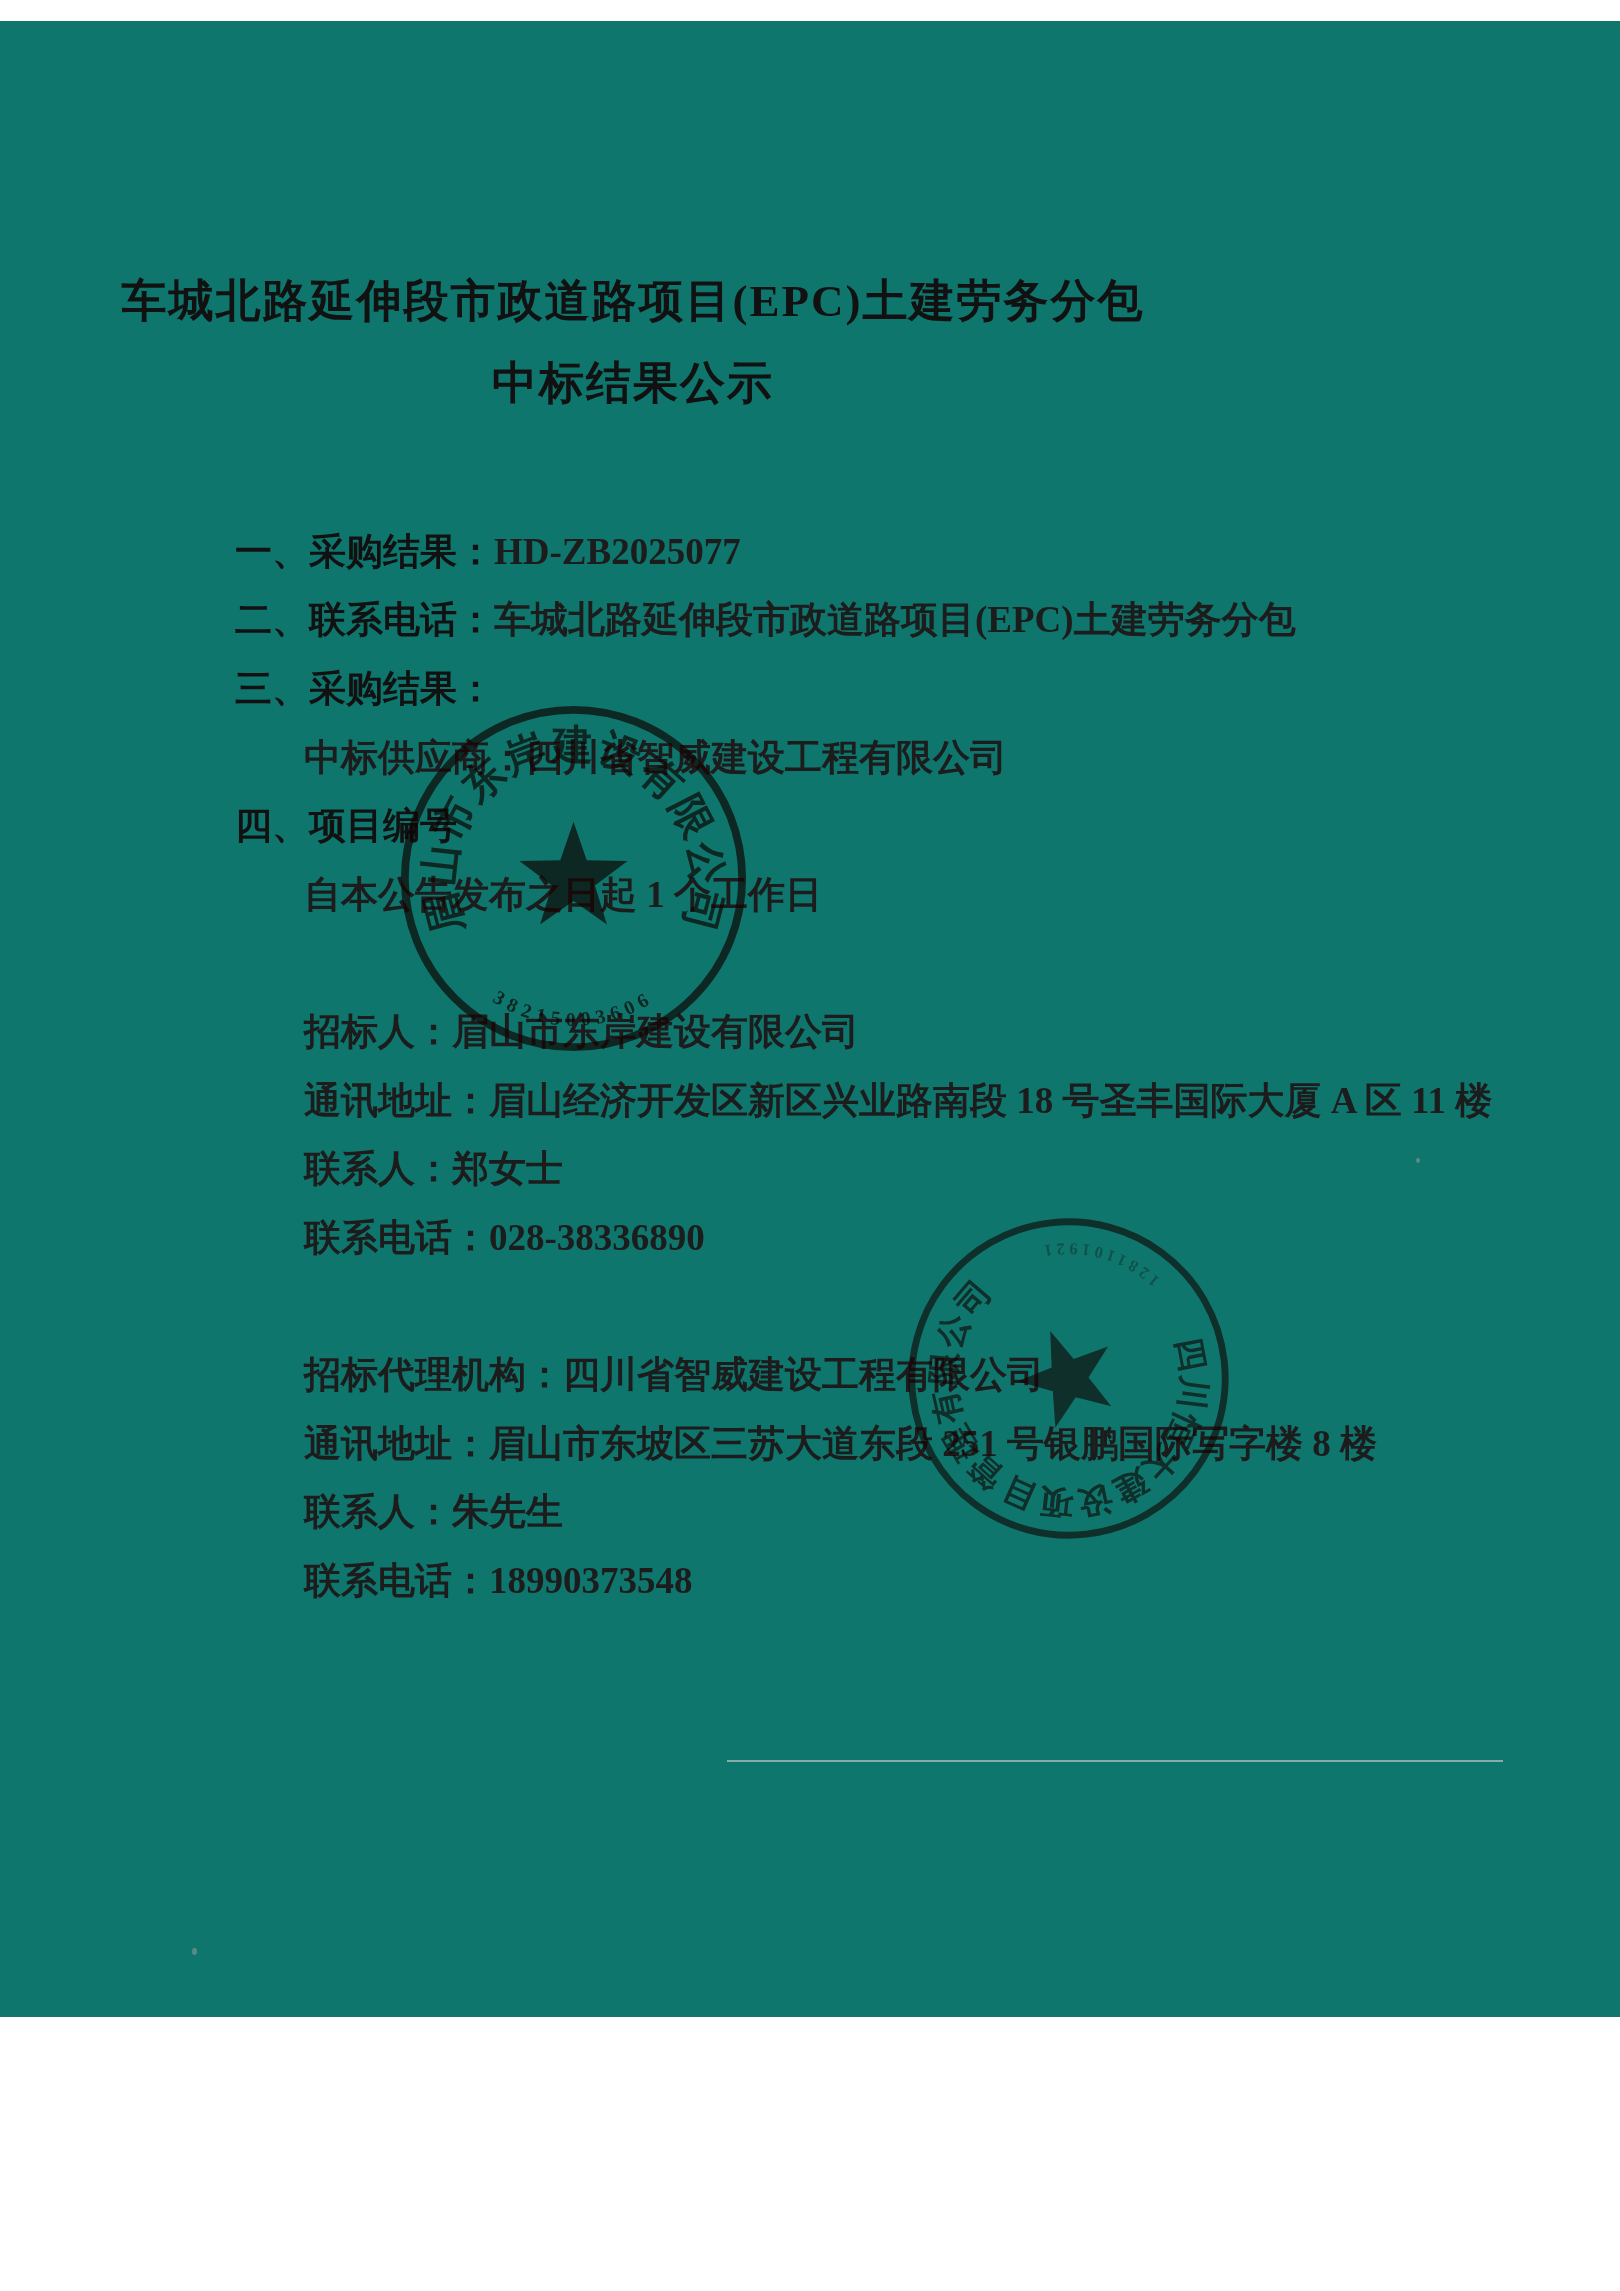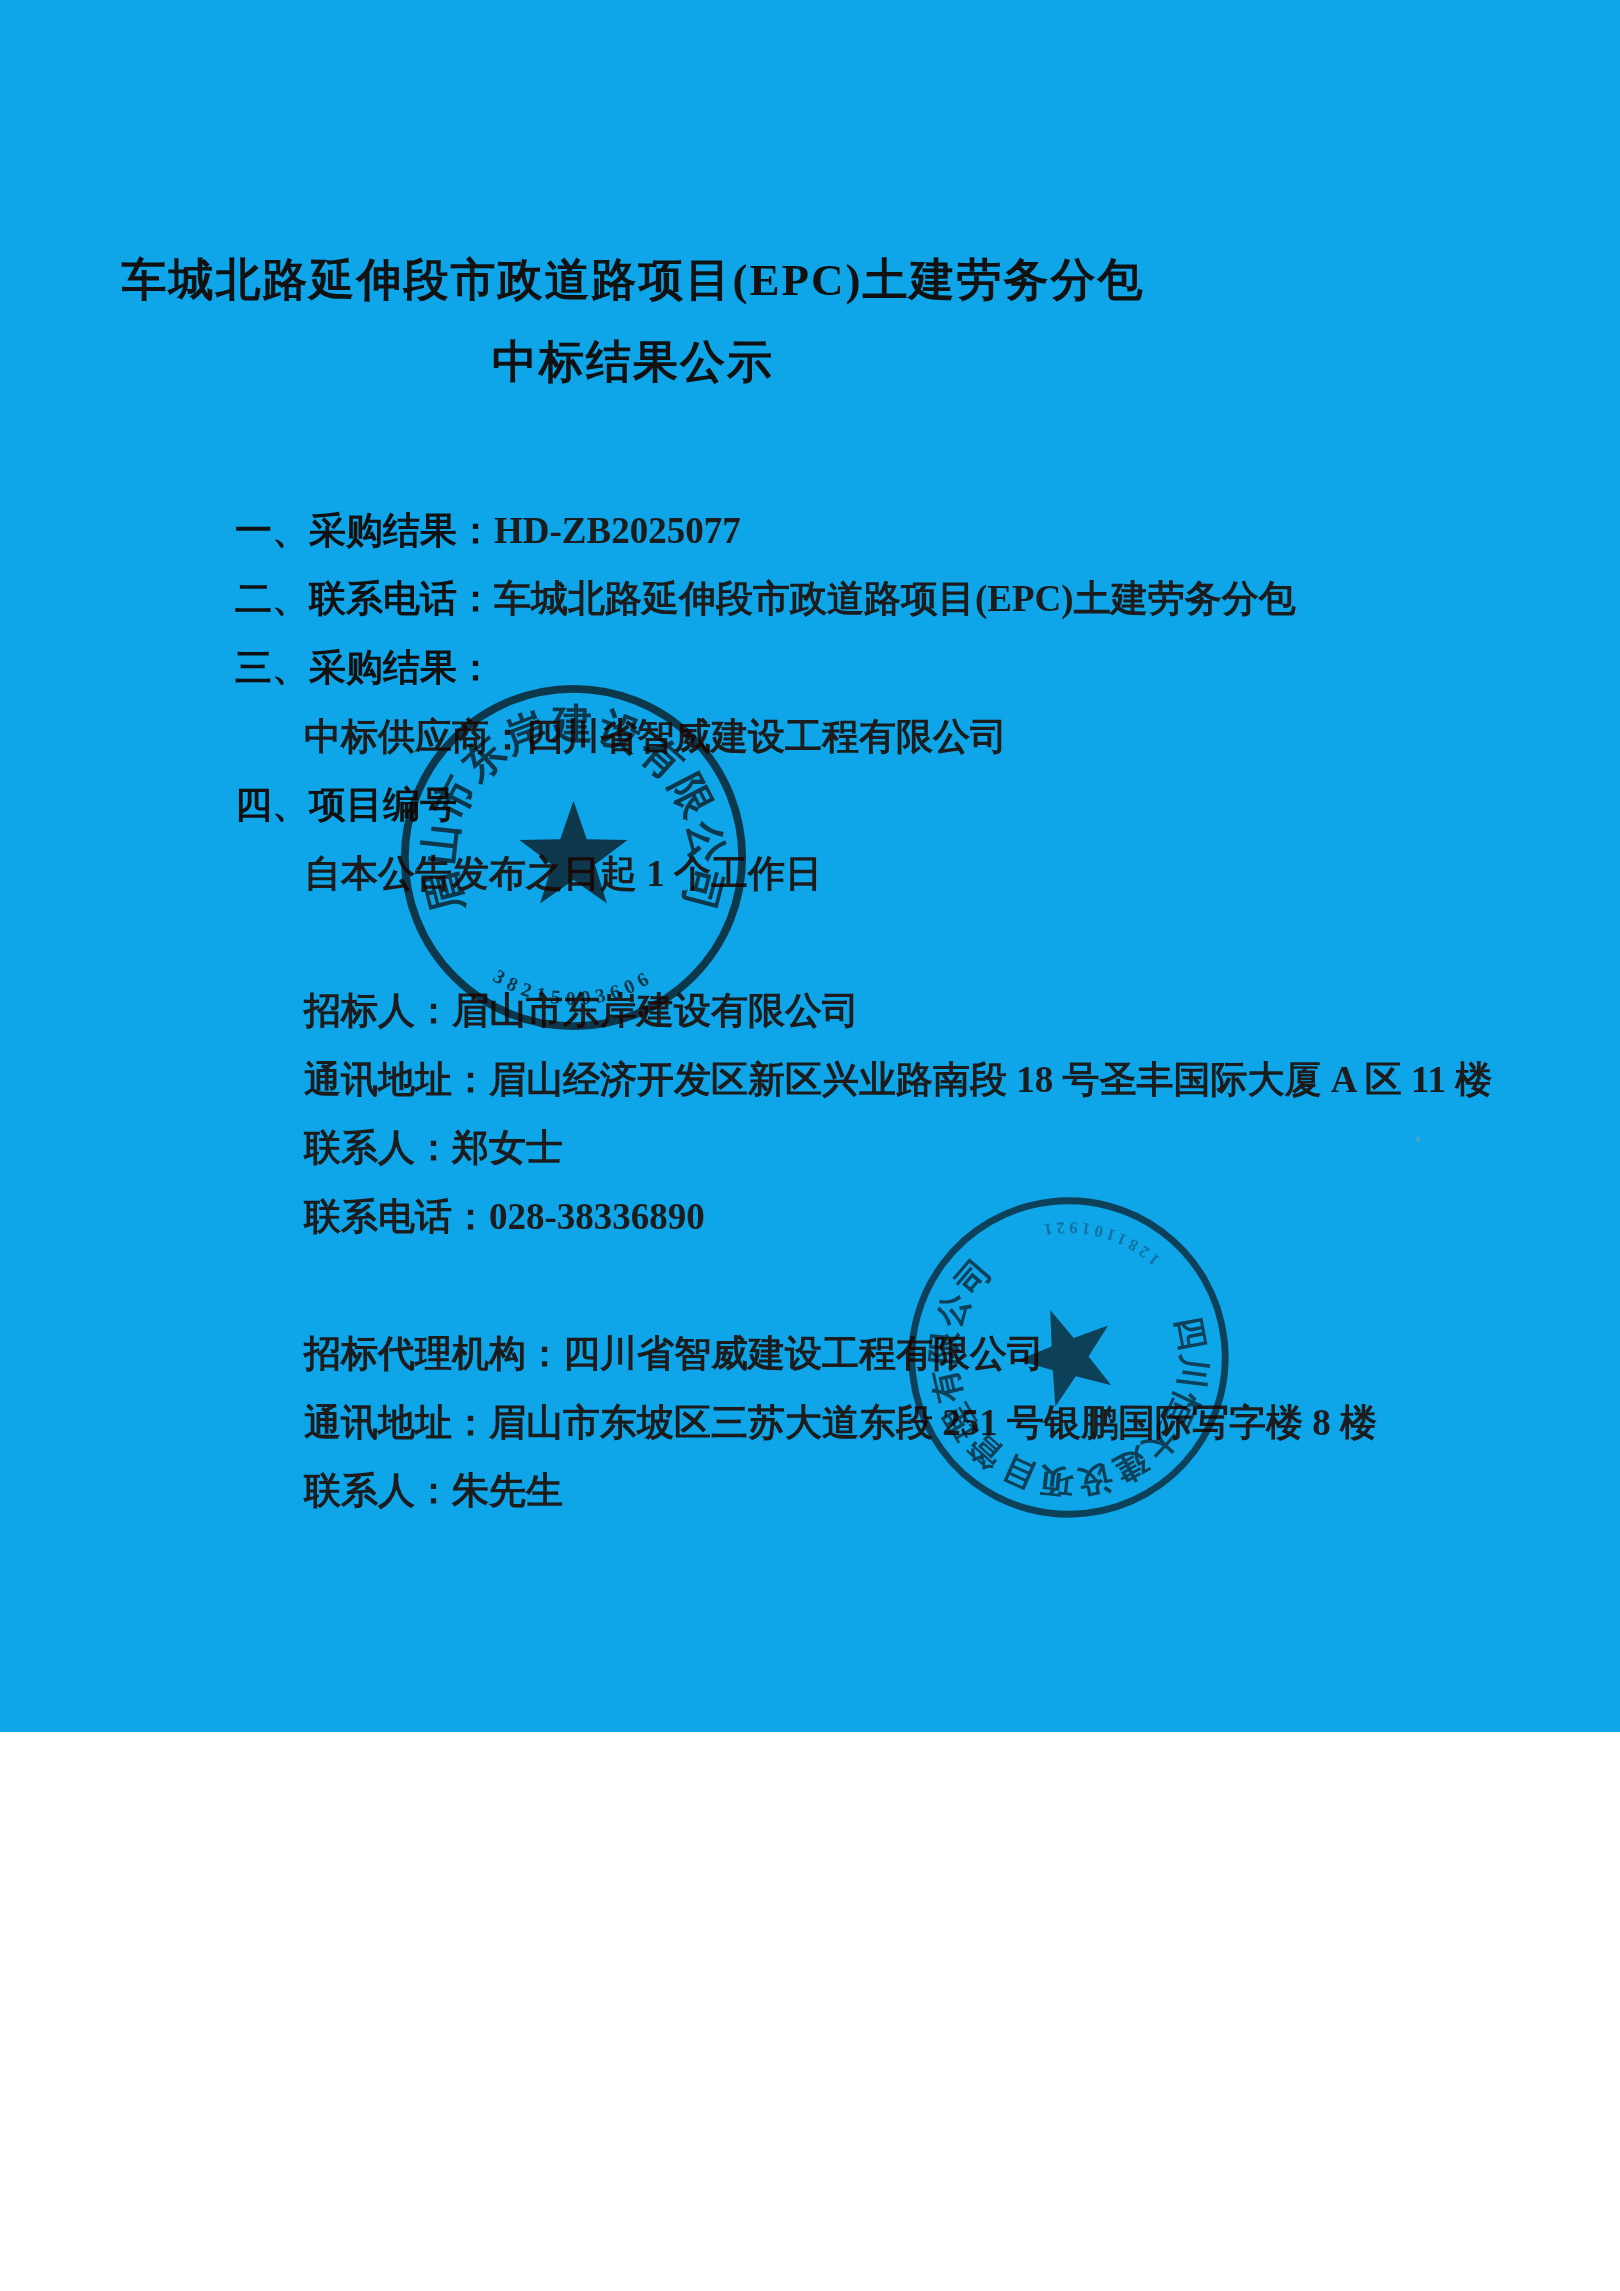--- a/index.html
+++ b/index.html
@@ -1,22 +1,23 @@
 <!DOCTYPE html>
 <html><head>
 <meta charset="utf-8">
 <style>
   html,body{margin:0;padding:0;background:#ffffff;}
   .page{
     position:relative;
-    width:1620px;height:1732px;
-    background:#0ea5e9;
+    width:1620px;height:1996px;
+    background:#0f766e;
     overflow:hidden;
     font-family:"Liberation Serif","DejaVu Serif",serif;
     color:#1c1c1c;
+    margin-top:21px;
   }
   .title{
     position:absolute;left:0;top:239px;width:1266px;
     text-align:center;
     font-weight:700;
     font-size:45px;
     letter-spacing:2px;
     line-height:82px;
     color:#111;
   }
@@ -82,20 +83,21 @@
 
 
   <div class="line val" style="left:304px;top:988px">招标人：眉山市东岸建设有限公司</div>
   <div class="line val" style="left:304px;top:1057px">通讯地址：眉山经济开发区新区兴业路南段 18 号圣丰国际大厦 A 区 11 楼</div>
   <div class="line val" style="left:304px;top:1125px">联系人：郑女士</div>
   <div class="line val" style="left:304px;top:1194px">联系电话：028-38336890</div>
 
   <div class="line val" style="left:304px;top:1331px">招标代理机构：四川省智威建设工程有限公司</div>
   <div class="line val" style="left:304px;top:1400px">通讯地址：眉山市东坡区三苏大道东段 251 号银鹏国际写字楼 8 楼</div>
   <div class="line val" style="left:304px;top:1468px">联系人：朱先生</div>
+  <div class="line val" style="left:304px;top:1537px">联系电话：18990373548</div>
 
   <svg class="seal" style="left:397px;top:681px;opacity:.9" width="353" height="353" viewBox="0 0 360 360" aria-hidden="true">
     <g>
       <circle cx="180" cy="180" r="172" fill="none" stroke="#d8423e" stroke-width="8"></circle>
       <polygon fill="#d8423e" points="180,122 166.5,161.4 124.8,162.1 158.1,187.1 145.9,226.9 180,203 214.1,226.9 201.9,187.1 235.2,162.1 193.5,161.4"></polygon>
       <path id="seal1-name-arc" d="M 69.4 231.6 A 122 122 0 1 1 290.6 231.6" fill="none"></path>
       <path id="seal1-serial-arc" d="M 94 302.9 A 150 150 0 0 0 266 302.9" fill="none"></path>
       <text font-size="42" letter-spacing="2.5" fill="#d8423e">
         <textPath href="#seal1-name-arc" startOffset="50%" text-anchor="middle">眉山市东岸建设有限公司</textPath>
       </text>

